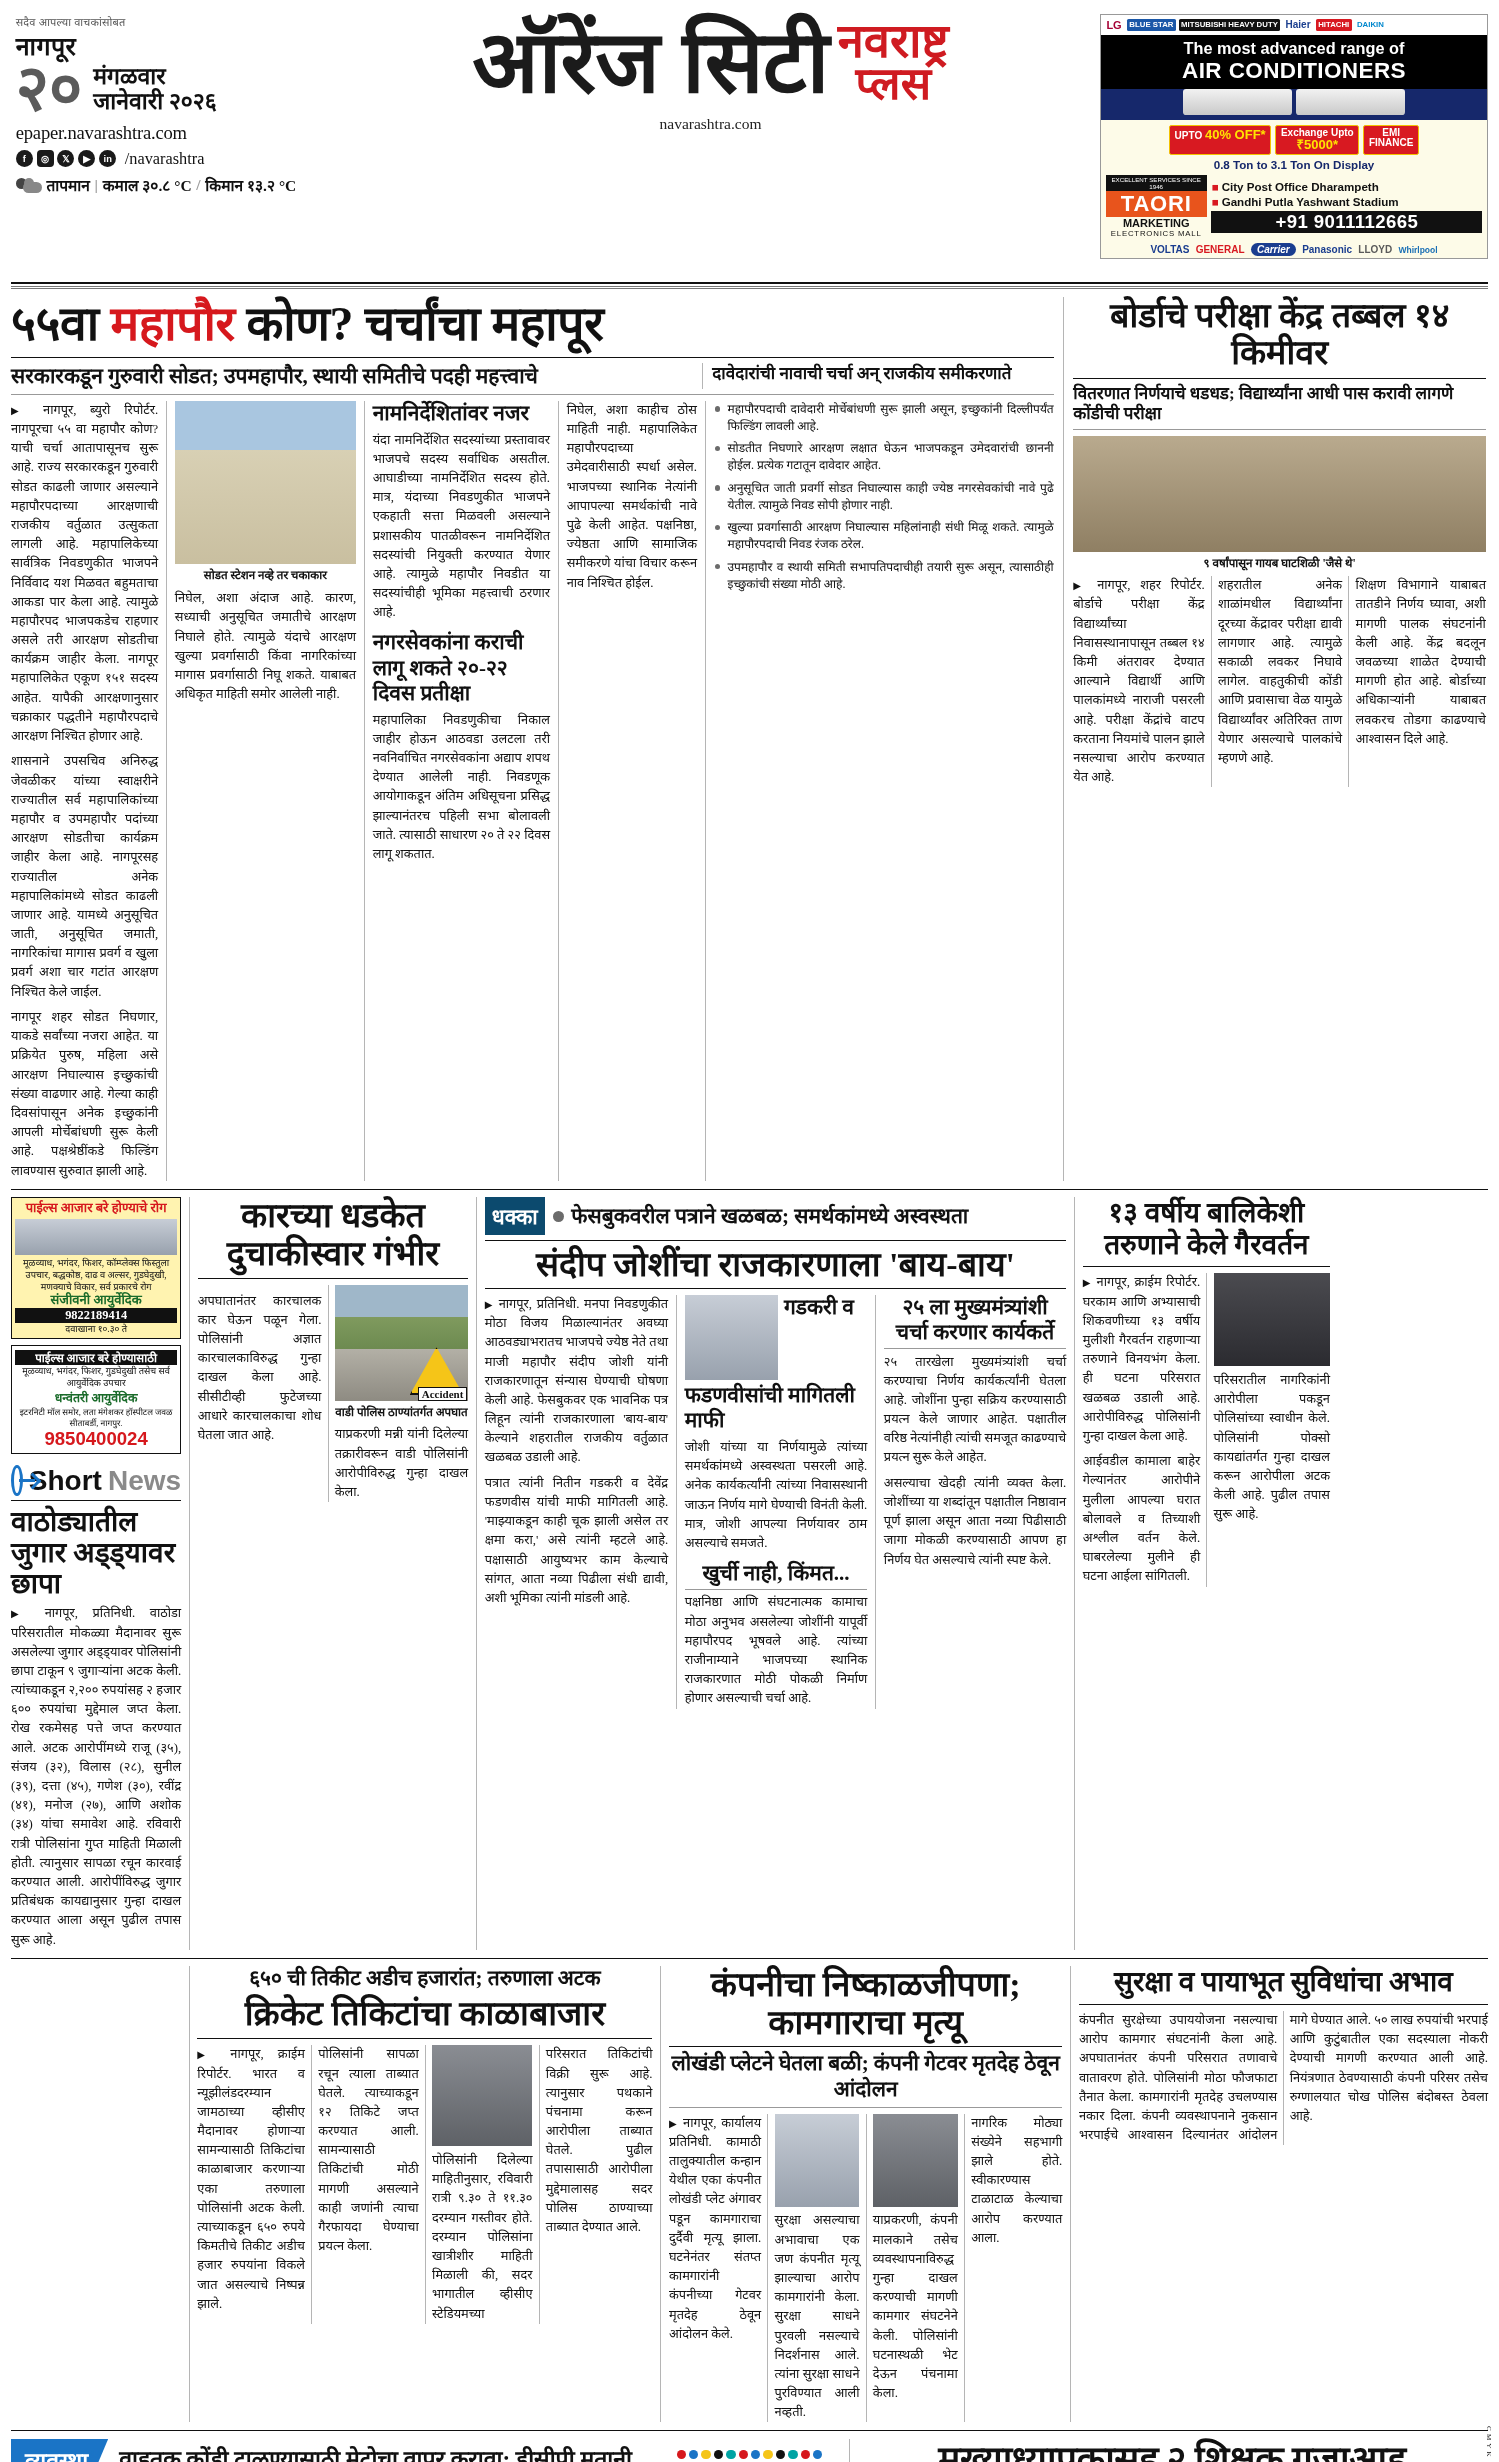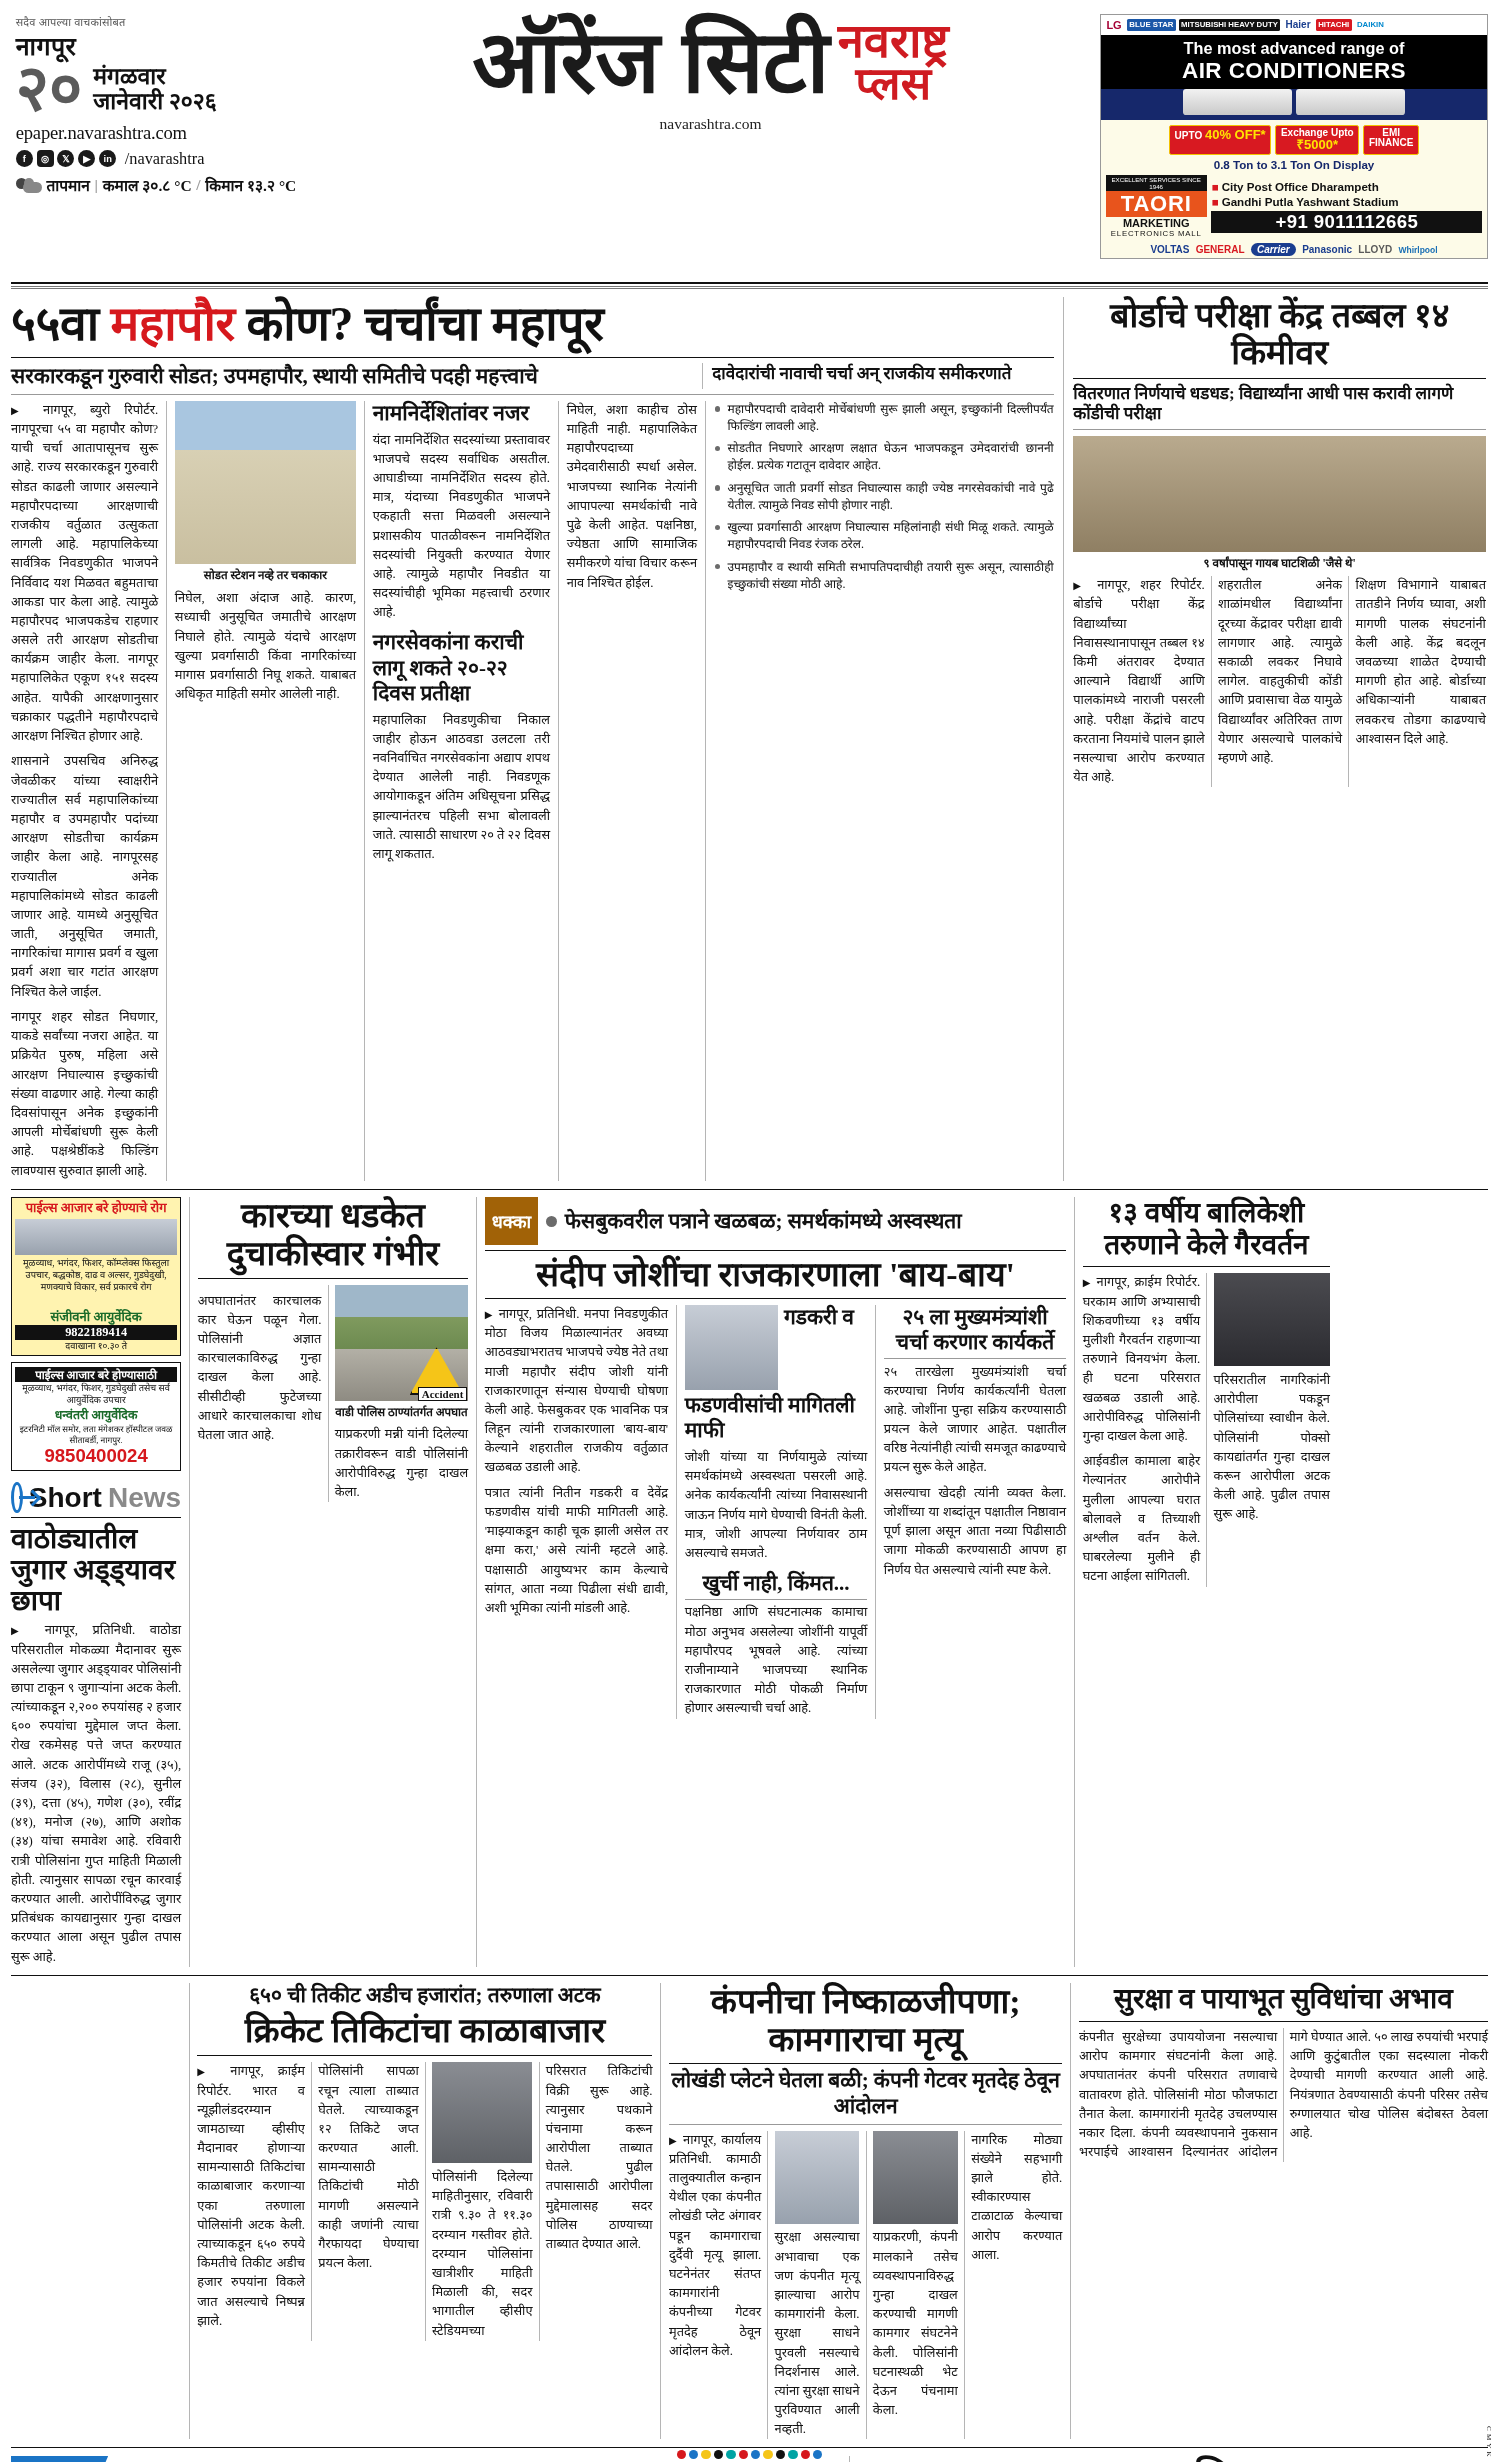--- a/index.html
+++ b/index.html
@@ -89,21 +89,21 @@
   .h-main .red { color: #d6181d; }
   .h-sub { font-size: 21px; font-weight: 700; line-height: 1.25; }
   .h-2 { font-size: 34px; font-weight: 700; line-height: 1.1; }
   .h-3 { font-size: 28px; font-weight: 700; line-height: 1.12; }
   .h-4 { font-size: 21px; font-weight: 700; line-height: 1.2; }
   .h-5 { font-size: 17px; font-weight: 700; line-height: 1.2; }
   .body-t { font-size: 12.8px; line-height: 1.5; text-align: justify; }
   .arrow { font-size: 10px; }
   .cap { font-size: 11.6px; font-weight: 700; text-align:center; line-height:1.25; }
 
-  .tag-red { background:#a16207; color:#fff; font-weight:700; font-size:18px; padding:12px 7px; display:inline-block;}
+  .tag-red { background:#0c4a6e; color:#fff; font-weight:700; font-size:21px; padding:5px 7px; display:inline-block;}
   .tag-blue { background:#1a74c6; color:#fff; font-weight:700; font-size:23px; padding:4.7px 20px 4.7px 14px; display:inline-block;
               clip-path: polygon(0 0, 100% 0, 82% 100%, 0 100%); }
 
   .photo { background:#cfd6dc; position:relative; overflow:hidden; }
   .photo.bldg { background:linear-gradient(180deg,#a9c6e0 0%, #a9c6e0 30%, #d8d0b4 30%, #c9bfa0 100%); }
   .photo.room { background:linear-gradient(180deg,#b9aa8e,#8f7f63); }
   .photo.dark { background:linear-gradient(180deg,#4b4b50,#2b2b30); }
   .photo.crowd { background:linear-gradient(180deg,#8a8d93,#5e6166); }
   .photo.road { background:linear-gradient(180deg,#9fb7c9 0%,#9fb7c9 28%,#7f9a5e 28%,#6d8a50 55%,#b3b0a6 55%,#8e8b82 100%); }
   .photo.man { background:linear-gradient(180deg,#c7cdd6,#98a1ad); }
@@ -327,21 +327,21 @@
 
   <div class="hline" style="margin:7.8px 0;"></div>
 
   <div class="row">
 
     <div style="width:178px;padding-right:7.8px;">
       <div class="ad-yellow">
         <div class="t">पाईल्स आजार बरे होण्याचे रोग</div>
         <div class="photo man" style="height:36px;margin:2.3px 0;"></div>
         <div class="s">मूळव्याध, भगंदर, फिशर, कॉम्प्लेक्स फिस्तुला उपचार, बद्धकोष्ठ, दाढ व अल्सर, गुडघेदुखी, मणक्याचे विकार, सर्व प्रकारचे रोग</div>
-        <div class="t" style="color:#1a6b2a;margin-top:17px;">संजीवनी आयुर्वेदिक</div>
+        <div class="t" style="color:#1a6b2a;margin-top:0;">संजीवनी आयुर्वेदिक</div>
         <div class="ph">9822189414</div>
         <div class="s">दवाखाना १०.३० ते</div>
       </div>
       <div class="ad-white" style="margin-top:6.2px;">
         <div class="hd">पाईल्स आजार बरे होण्यासाठी</div>
         <div class="s" style="font-size:9.3px;line-height:1.3;">मूळव्याध, भगंदर, फिशर, गुडघेदुखी तसेच सर्व आयुर्वेदिक उपचार</div>
         <div class="t" style="color:#1a6b2a;font-weight:700;font-size:12.4px;">धन्वंतरी आयुर्वेदिक</div>
         <div style="font-size:8.5px;">इटरनिटी मॉल समोर, लता मंगेशकर हॉस्पीटल जवळ</div>
         <div style="font-size:8.5px;">सीताबर्डी, नागपुर.</div>
         <div class="ph">9850400024</div>

